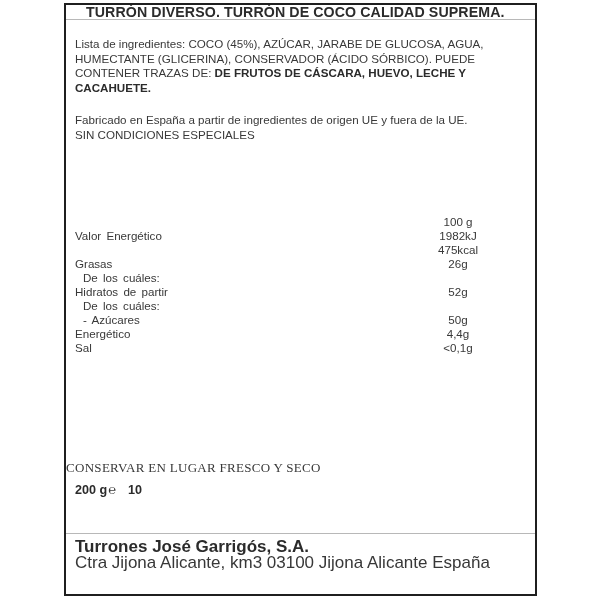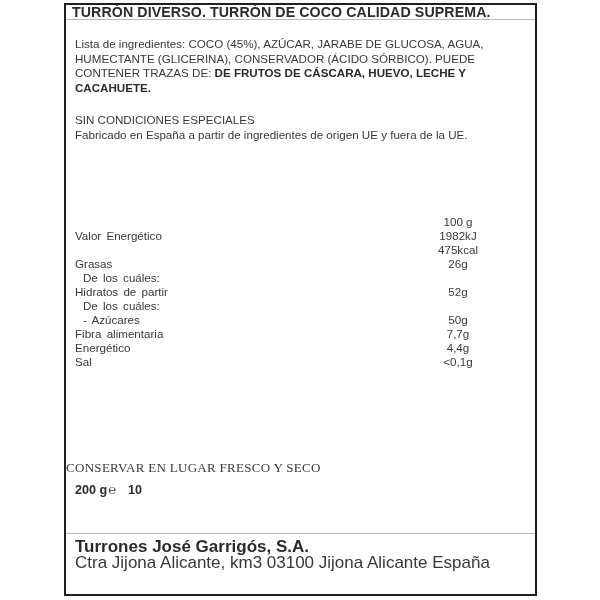--- a/index.html
+++ b/index.html
@@ -17,21 +17,21 @@
     left: 64px; top: 3px;
     width: 473px; height: 593px;
     box-sizing: border-box;
     border: 2px solid #1f1f1f;
     background: #fff;
   }
 
   .title-bar {
     position: absolute; left: 0; top: 0; right: 0;
     height: 14px;
-    padding: 0 6px 0 6px;
+    padding: 0 6px 0 20px;
     font-weight: bold;
     font-size: 14.2px;
     line-height: 14px;
     letter-spacing: 0.1px;
     color: #2b2b2b;
     white-space: nowrap;
     overflow: hidden;
   }
   .sep { position: absolute; left: 0; right: 0; height: 0; border-top: 1px solid #b8b8b8; }
   .sep-title { top: 14px; }
@@ -100,22 +100,22 @@
   <div class="label-box">
 
     <div class="title-bar">TURRÓN DIVERSO. TURRÓN DE COCO CALIDAD SUPREMA.</div>
     <div class="sep sep-title"></div>
 
     <div class="ingredients">
       <span>Lista de ingredientes: COCO (45%), AZÚCAR, JARABE DE GLUCOSA, AGUA, HUMECTANTE (GLICERINA), CONSERVADOR (ÁCIDO SÓRBICO). PUEDE CONTENER TRAZAS DE: </span><b>DE FRUTOS DE CÁSCARA, HUEVO, LECHE Y CACAHUETE.</b>
     </div>
 
     <div class="origin">
+      <div>Fabricado en España a partir de ingredientes de origen UE y fuera de la UE.</div>
       <div>SIN CONDICIONES ESPECIALES</div>
-      <div>Fabricado en España a partir de ingredientes de origen UE y fuera de la UE.</div>
     </div>
 
     <div class="nutrition">
       <div class="nut-row">
         <div class="nut-label"></div>
         <div class="nut-value">100 g</div>
       </div>
       <div id="nutrition-rows">
           <div class="nut-row">
             <div class="nut-label">Valor Energético</div>
@@ -139,24 +139,20 @@
           </div>
           <div class="nut-row">
             <div class="nut-label indent">De los cuáles:</div>
             <div class="nut-value"></div>
           </div>
           <div class="nut-row">
             <div class="nut-label indent">- Azúcares</div>
             <div class="nut-value">50g</div>
           </div>
           <div class="nut-row">
-            <div class="nut-label">Fibra alimentaria</div>
-            <div class="nut-value">7,7g</div>
-          </div>
-          <div class="nut-row">
             <div class="nut-label">Energético</div>
             <div class="nut-value">4,4g</div>
           </div>
           <div class="nut-row">
             <div class="nut-label">Sal</div>
             <div class="nut-value">&lt;0,1g</div>
           </div>
         </div>
     </div>
 

